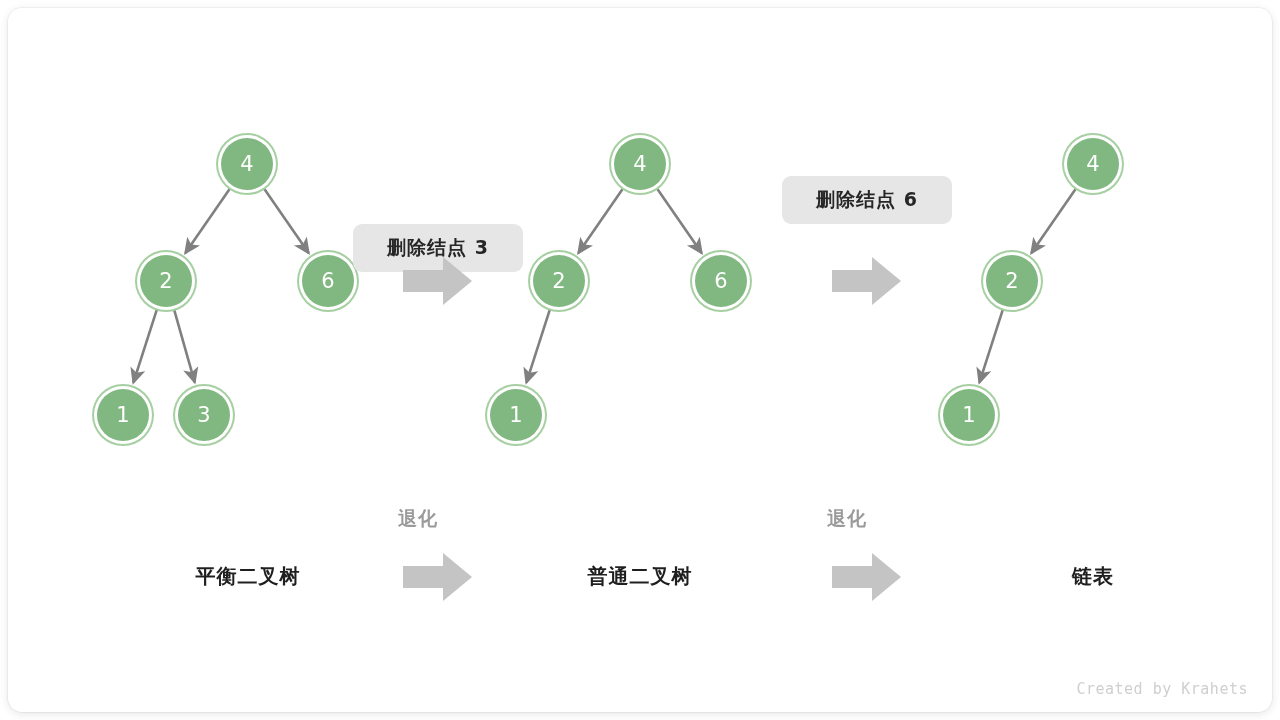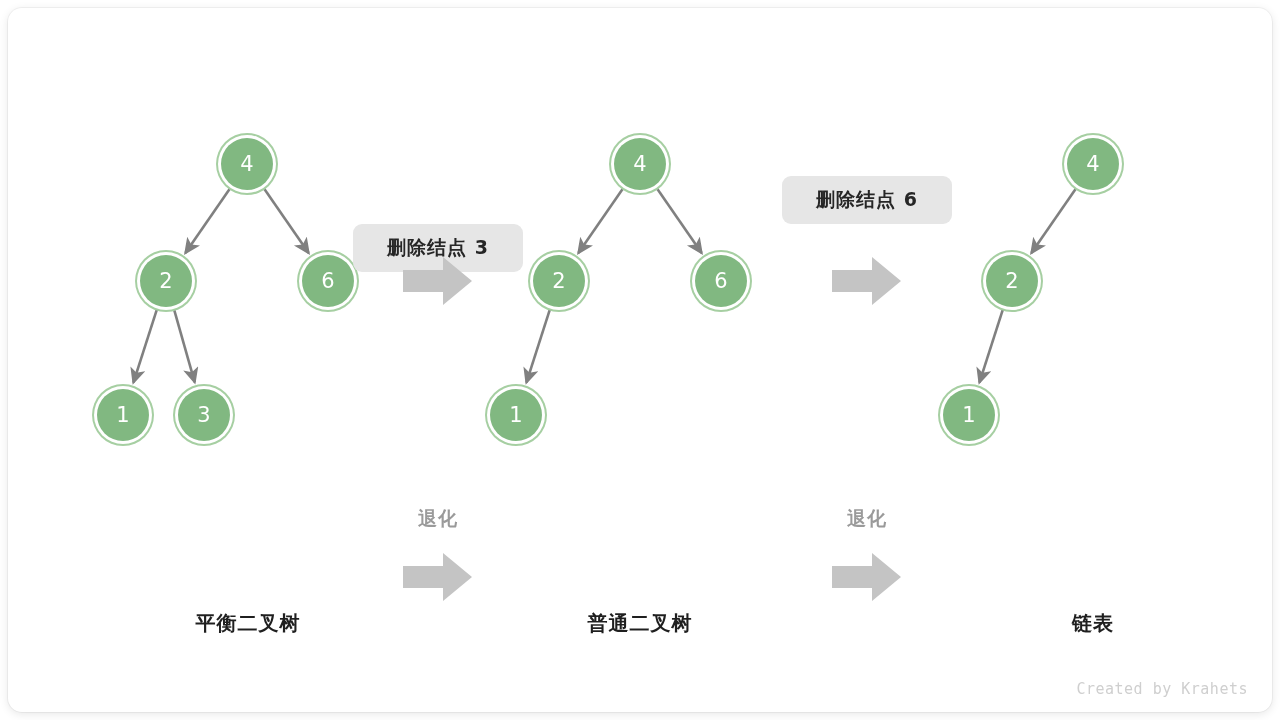--- a/index.html
+++ b/index.html
@@ -76,36 +76,35 @@
   .block-arrow {
     position: absolute;
     color: #c4c4c4;
   }
 
   .degrade-label {
     position: absolute;
     color: #9a9a9a;
     font-size: 19px;
     font-weight: bold;
-    text-align: center;
+    text-align: left;
     white-space: nowrap;
     font-family: "DejaVu Sans", "Liberation Sans", sans-serif;
     letter-spacing: 1px;
   }
 
   .stage-label {
     position: absolute;
     color: #1f1f1f;
     font-size: 20px;
     font-weight: bold;
     text-align: center;
     white-space: nowrap;
     font-family: "DejaVu Sans", "Liberation Sans", sans-serif;
     letter-spacing: 1px;
-    margin-top: 47px;
   }
 
   #watermark {
     position: absolute;
     right: 32px;
     bottom: 22px;
     color: #cfcfcf;
     font-size: 15px;
     font-family: "DejaVu Sans Mono", "Liberation Mono", monospace;
     letter-spacing: 0.5px;

